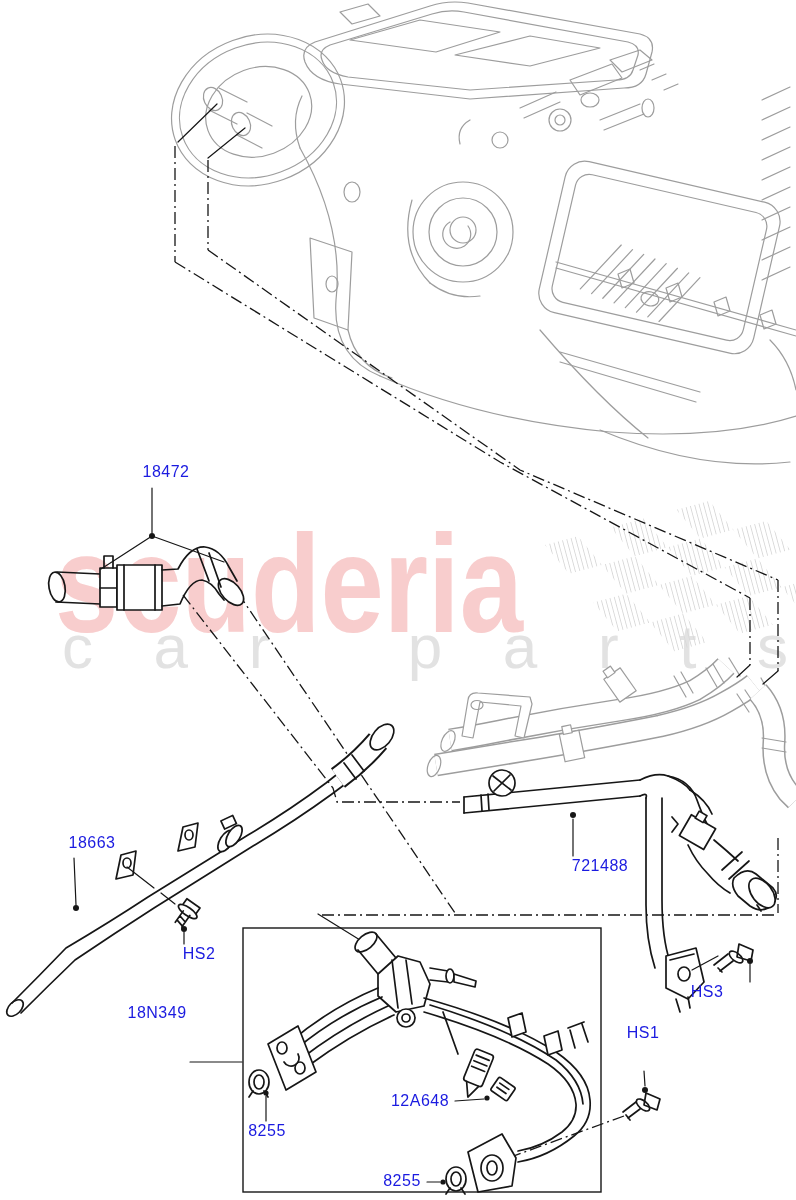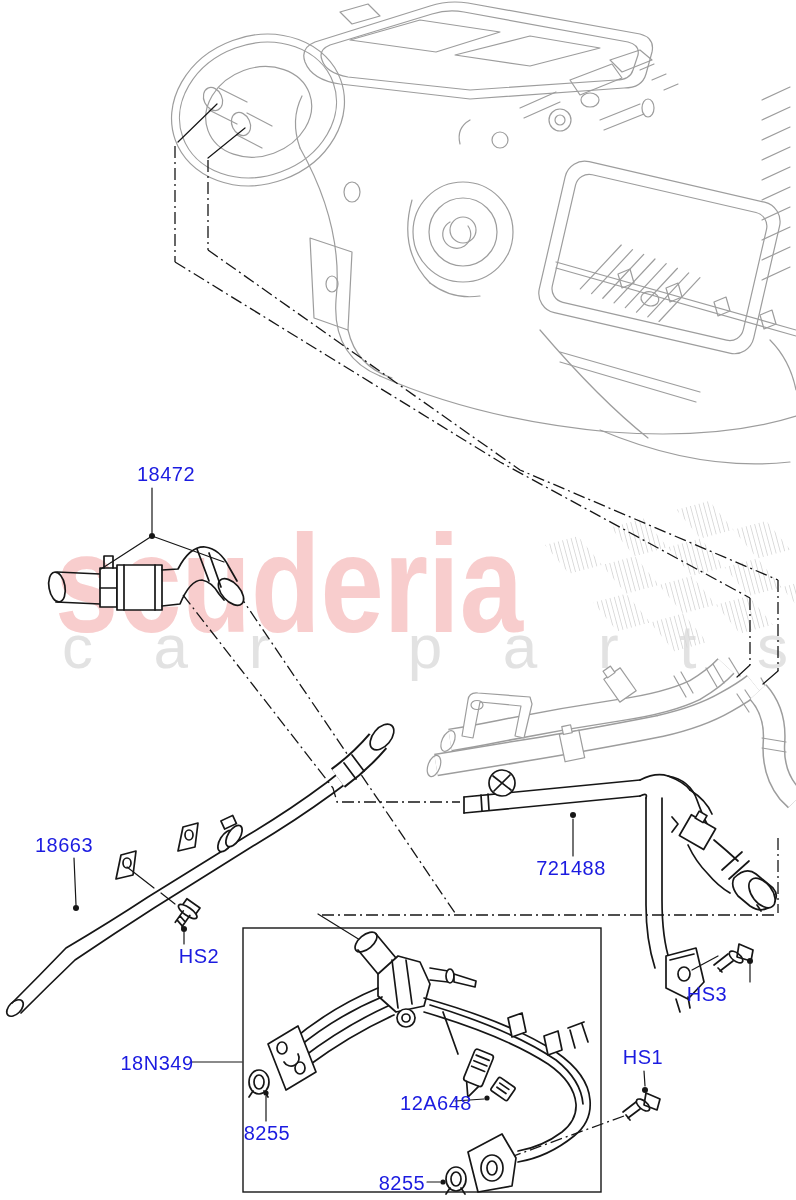--- a/index.html
+++ b/index.html
@@ -13,21 +13,21 @@
   svg .b{stroke:var(--line-black);fill:none;stroke-width:1.7;stroke-linecap:round;stroke-linejoin:round;}
   svg .bw{stroke:var(--line-black);fill:#fff;stroke-width:1.7;stroke-linejoin:round;}
   svg .btube-o{stroke:var(--line-black);fill:none;stroke-width:24;stroke-linecap:butt;}
   svg .btube-i{stroke:#fff;fill:none;stroke-width:20;stroke-linecap:butt;}
   svg .ld{stroke:var(--line-black);fill:none;stroke-width:1.2;stroke-linecap:round;}
   svg .dd{stroke:var(--line-black);fill:none;stroke-width:1.3;stroke-dasharray:12 4 2 4;stroke-linecap:butt;}
   svg .dot{fill:var(--line-black);stroke:none;}
   svg .flagcell{fill:url(#hatch);stroke:none;}
   svg .wm-brand{fill:var(--wm-pink);font-family:"Liberation Sans",sans-serif;font-weight:bold;}
   svg .wm-tag{fill:var(--wm-gray);font-family:"Liberation Sans",sans-serif;}
-  .lbl{position:absolute;transform:translateX(-50%);font-size:20px;letter-spacing:.5px;
+  .lbl{position:absolute;transform:translateX(-50%);font-size:16px;letter-spacing:.5px;
        color:var(--label-blue);white-space:nowrap;cursor:pointer;line-height:1;}
 </style>
 </head>
 <body>
 
 <div id="stage">
   <svg id="art" width="796" height="1200" viewBox="0 0 796 1200">
     <defs>
       <pattern id="hatch" width="4" height="4" patternUnits="userSpaceOnUse" patternTransform="rotate(25)">
         <line x1="0" y1="0" x2="0" y2="4" stroke="#d9d9d9" stroke-width="1.6"></line>
@@ -347,22 +347,22 @@
     <g>
       <line class="ld" x1="644" y1="1071" x2="645" y2="1086"></line>
       <circle class="dot" cx="645" cy="1090" r="3"></circle>
       <path class="bw" d="M646,1093 L660,1099 L657,1110 L644,1105 Z"></path>
       <ellipse class="b" cx="643" cy="1105" rx="4" ry="8" transform="rotate(-50 643 1105)"></ellipse>
       <path class="b" d="M640,1109 L628,1118 M636,1102 L623,1112 M626,1115 L630,1120"></path>
     </g>
   </svg>
 
   <div class="lbl" style="left:166px;top:464px">18472</div>
-  <div class="lbl" style="left:64px;top:835px">18663</div>
+  <div class="lbl" style="left:92px;top:835px">18663</div>
   <div class="lbl" style="left:199px;top:946px">HS2</div>
-  <div class="lbl" style="left:571px;top:858px">721488</div>
+  <div class="lbl" style="left:600px;top:858px">721488</div>
   <div class="lbl" style="left:707px;top:984px">HS3</div>
-  <div class="lbl" style="left:157px;top:1053px">18N349</div>
-  <div class="lbl" style="left:436px;top:1093px">12A648</div>
+  <div class="lbl" style="left:157px;top:1005px">18N349</div>
+  <div class="lbl" style="left:420px;top:1093px">12A648</div>
   <div class="lbl" style="left:267px;top:1123px">8255</div>
-  <div class="lbl" style="left:643px;top:1047px">HS1</div>
+  <div class="lbl" style="left:643px;top:1025px">HS1</div>
   <div class="lbl" style="left:402px;top:1173px">8255</div>
 </div>
 
 </body></html>

